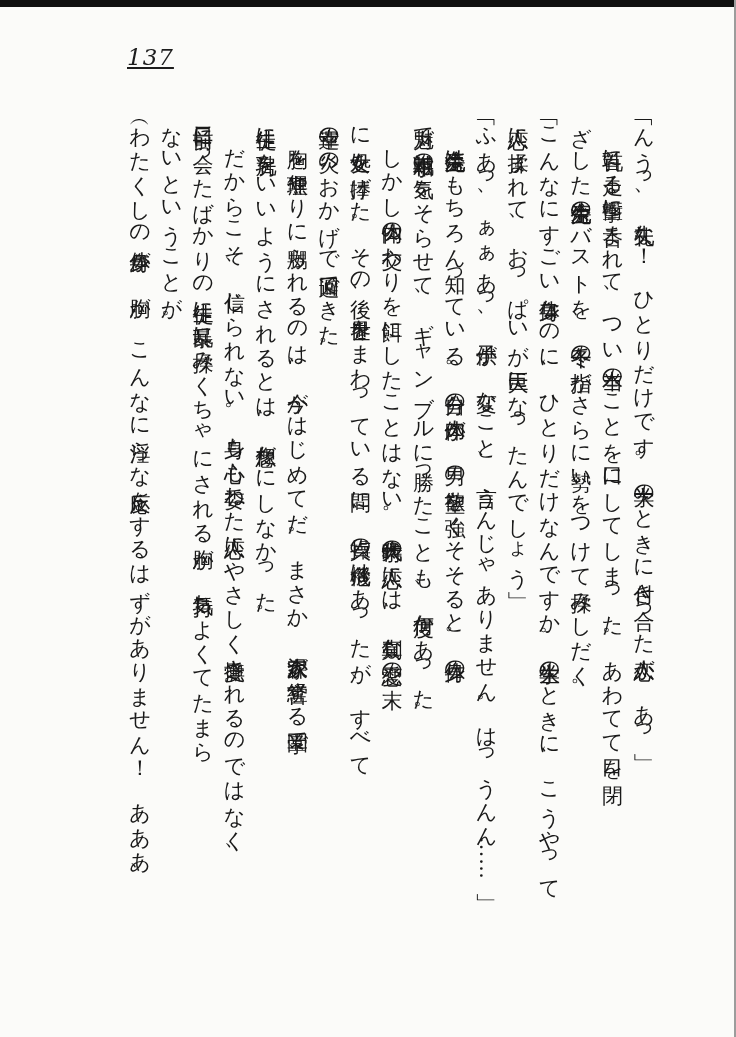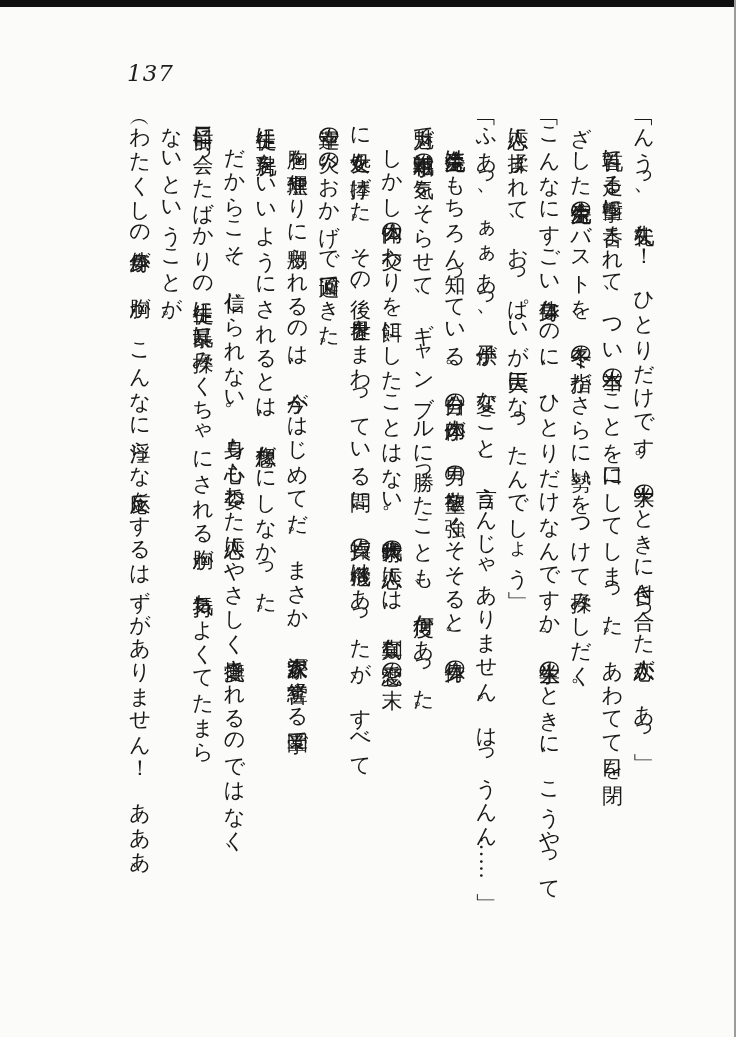--- a/index.html
+++ b/index.html
@@ -21,27 +21,28 @@
     background: #101010;
   }
   .scan-right-edge {
     position: absolute;
     top: 0; right: 0;
     width: 2px; height: 1037px;
     background: #9c9c9c;
   }
   .page-number {
     position: absolute;
-    top: 60px;
+    top: 44px;
     left: 127px;
     font-family: "DejaVu Serif", serif;
     font-style: italic;
     font-size: 23px;
     letter-spacing: 1px;
     color: #1d1d1d;
+    text-decoration: underline;
   }
   .text-block {
     position: absolute;
     top: 112px;
     right: 77px;
     height: 840px;
     writing-mode: vertical-rl;
     text-orientation: mixed;
     font-family: "DejaVu Serif", serif;
     font-size: 21px;

